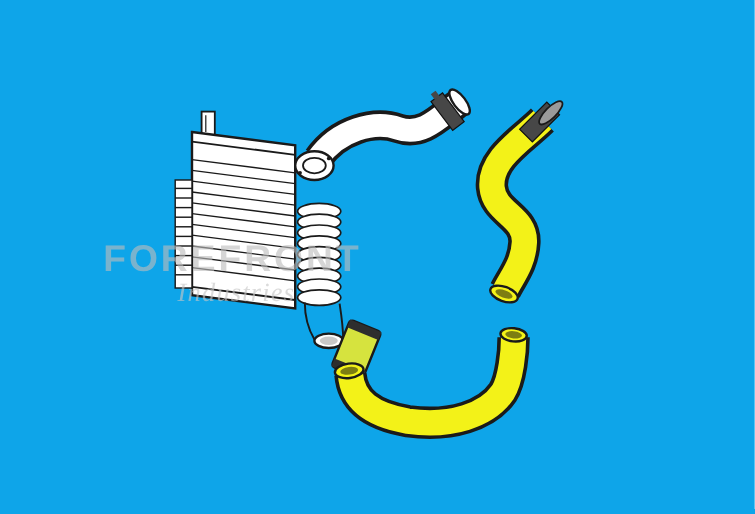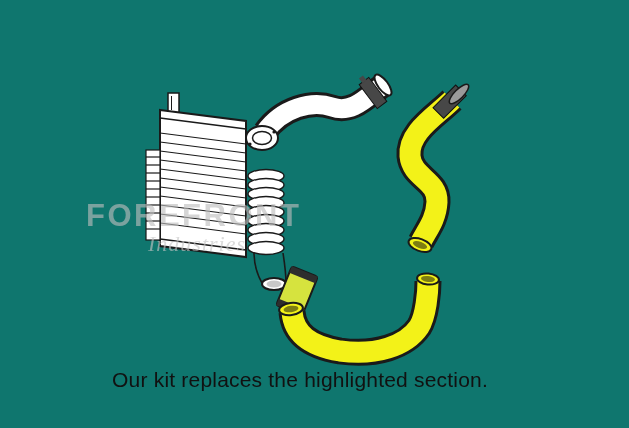--- a/index.html
+++ b/index.html
@@ -1,16 +1,16 @@
 <!DOCTYPE html>
 <html><head>
 <meta charset="utf-8">
 <style>
   html,body{margin:0;padding:0;background:#ffffff;}
-  .stage{position:relative;width:629px;height:428px;background:#0f766e;overflow:hidden;
+  .stage{position:relative;width:629px;height:428px;background:#0ea5e9;overflow:hidden;
          font-family:"Liberation Sans",sans-serif;}
   .stage svg{position:absolute;left:0;top:0;}
   .caption{position:absolute;left:0;top:368px;width:600px;text-align:center;
            font-size:21px;color:#111;letter-spacing:.2px;}
   .wm1{font-size:31px;font-weight:700;letter-spacing:2.5px;
        font-family:"Liberation Sans",sans-serif;}
   .wm2{font-size:22px;font-style:italic;letter-spacing:1px;
        font-family:"Liberation Serif",serif;}
 </style>
 </head>
@@ -130,14 +130,13 @@
         <ellipse rx="12" ry="6" stroke="#1a1a1a" stroke-width="2" fill="#f3f218"></ellipse>
         <ellipse rx="7.5" ry="3.2" fill="#7d7d12"></ellipse>
       </g>
       <g transform="translate(428,279) rotate(6)">
         <ellipse rx="11" ry="5.5" stroke="#1a1a1a" stroke-width="2" fill="#f3f218"></ellipse>
         <ellipse rx="7" ry="3" fill="#7d7d12"></ellipse>
       </g>
     </g>
   </svg>
 
-  <div class="caption">Our kit replaces the highlighted section.</div>
 </div>
 
 </body></html>

